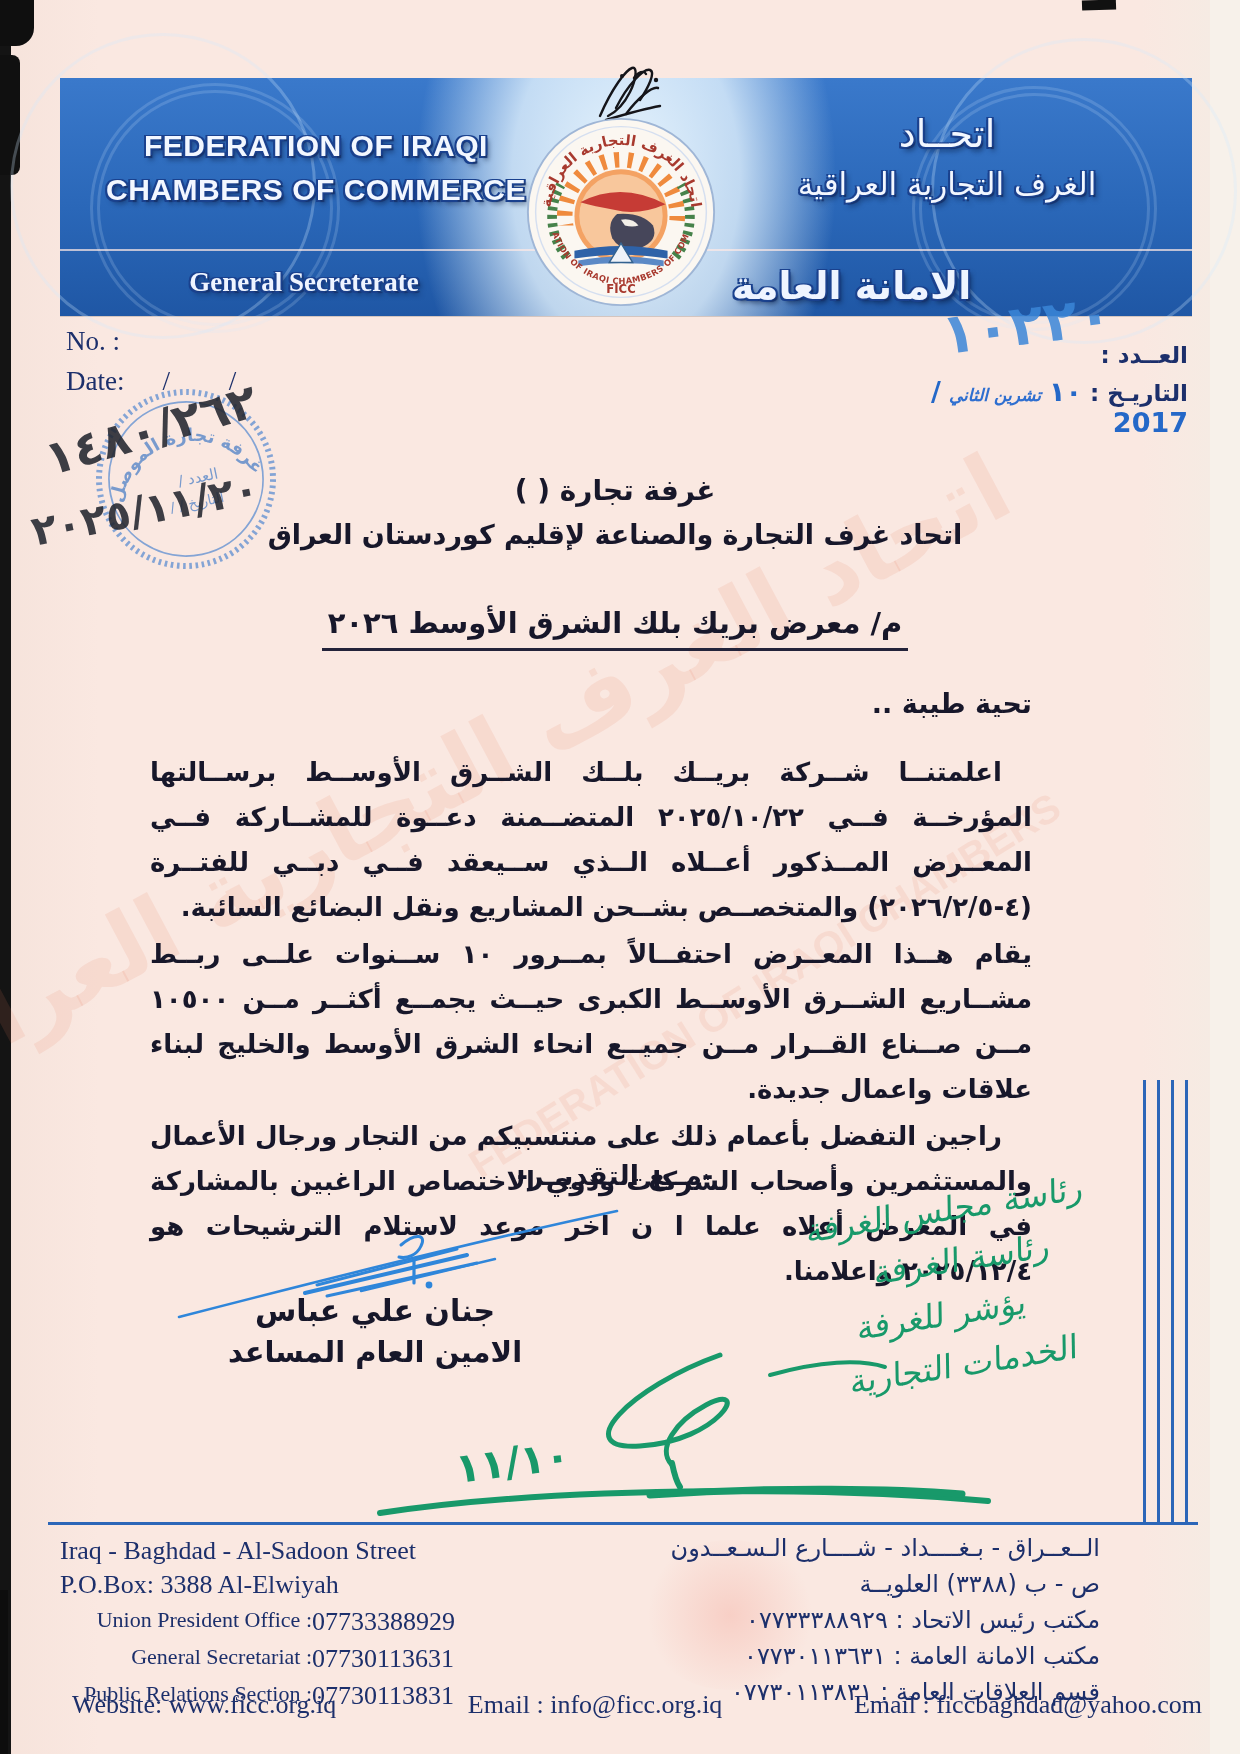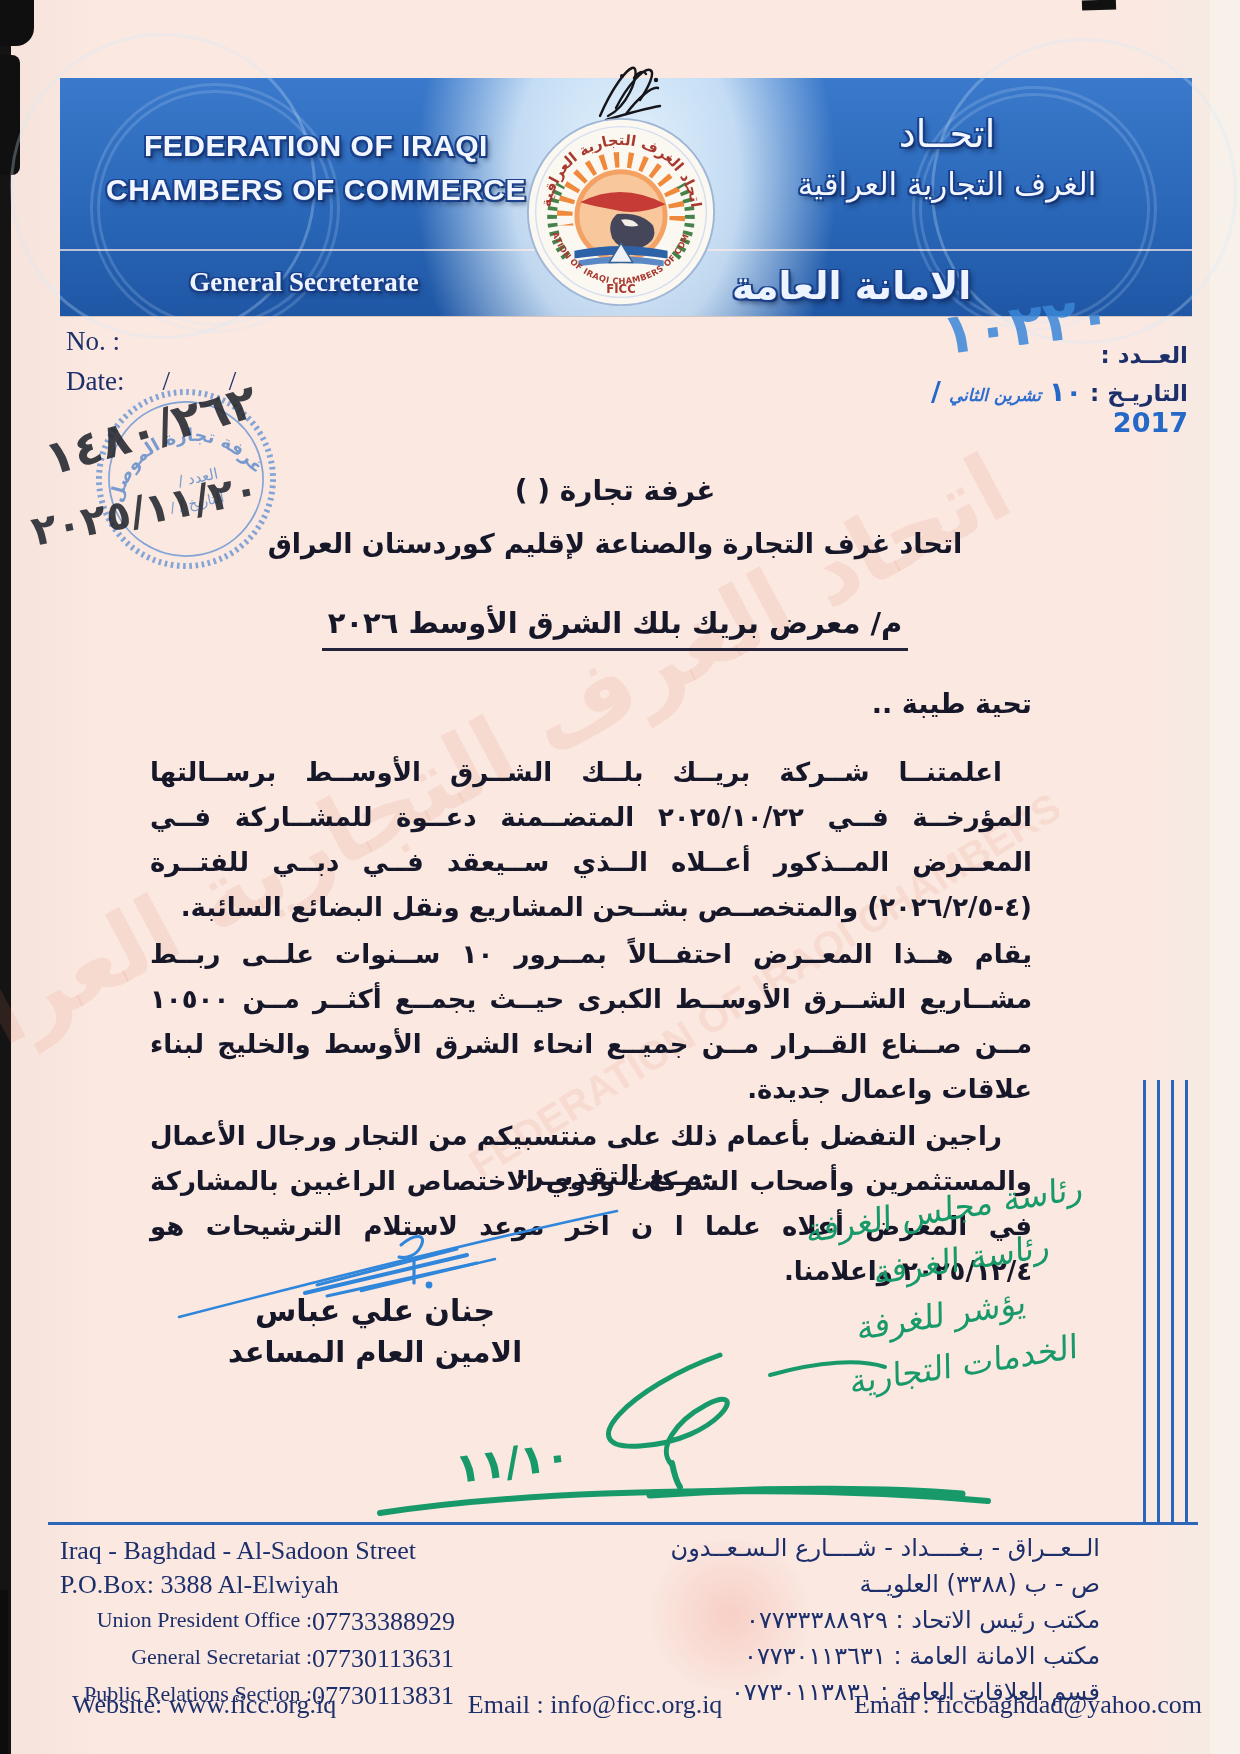--- a/index.html
+++ b/index.html
@@ -53,21 +53,21 @@
     transform:rotate(-7deg);opacity:.85;}
   
   .stamp{left:92px;top:385px;width:188px;height:188px;transform:rotate(-12deg);opacity:.92;}
   .stamp-hand1{left:42px;top:402px;color:#23262f;font-size:47px;font-weight:bold;letter-spacing:7px;
     transform:rotate(-16deg);opacity:.88;}
   .stamp-hand2{left:30px;top:486px;color:#23262f;font-size:41px;font-weight:bold;letter-spacing:5px;
     transform:rotate(-11deg);opacity:.88;}
   
   .ink{color:#17172a;}
   .to-block{left:140px;top:474px;width:950px;text-align:center;direction:rtl;font-weight:bold;}
-  .to-block .t1{font-size:28px;margin-bottom:21px;}
+  .to-block .t1{font-size:28px;margin-bottom:12px;}
   .to-block .t2{font-size:27px;}
   .subject{left:140px;top:606px;width:950px;text-align:center;direction:rtl;}
   .subject span{display:inline-block;font-size:29px;font-weight:bold;color:#17172a;
     border-bottom:3px solid #23233a;padding:0 6px 8px 6px;}
   .greeting{right:208px;top:688px;direction:rtl;font-size:27px;font-weight:bold;}
   .body-text{left:150px;top:750px;width:882px;direction:rtl;text-align:justify;text-align-last:right;
     font-size:26px;font-weight:bold;line-height:45px;color:#17172a;}
   .body-text p{margin:0 0 2px 0;}
   .body-text p.ind{text-indent:30px;}
   .closing{left:140px;top:1160px;width:950px;text-align:center;font-size:27px;font-weight:bold;direction:rtl;}

